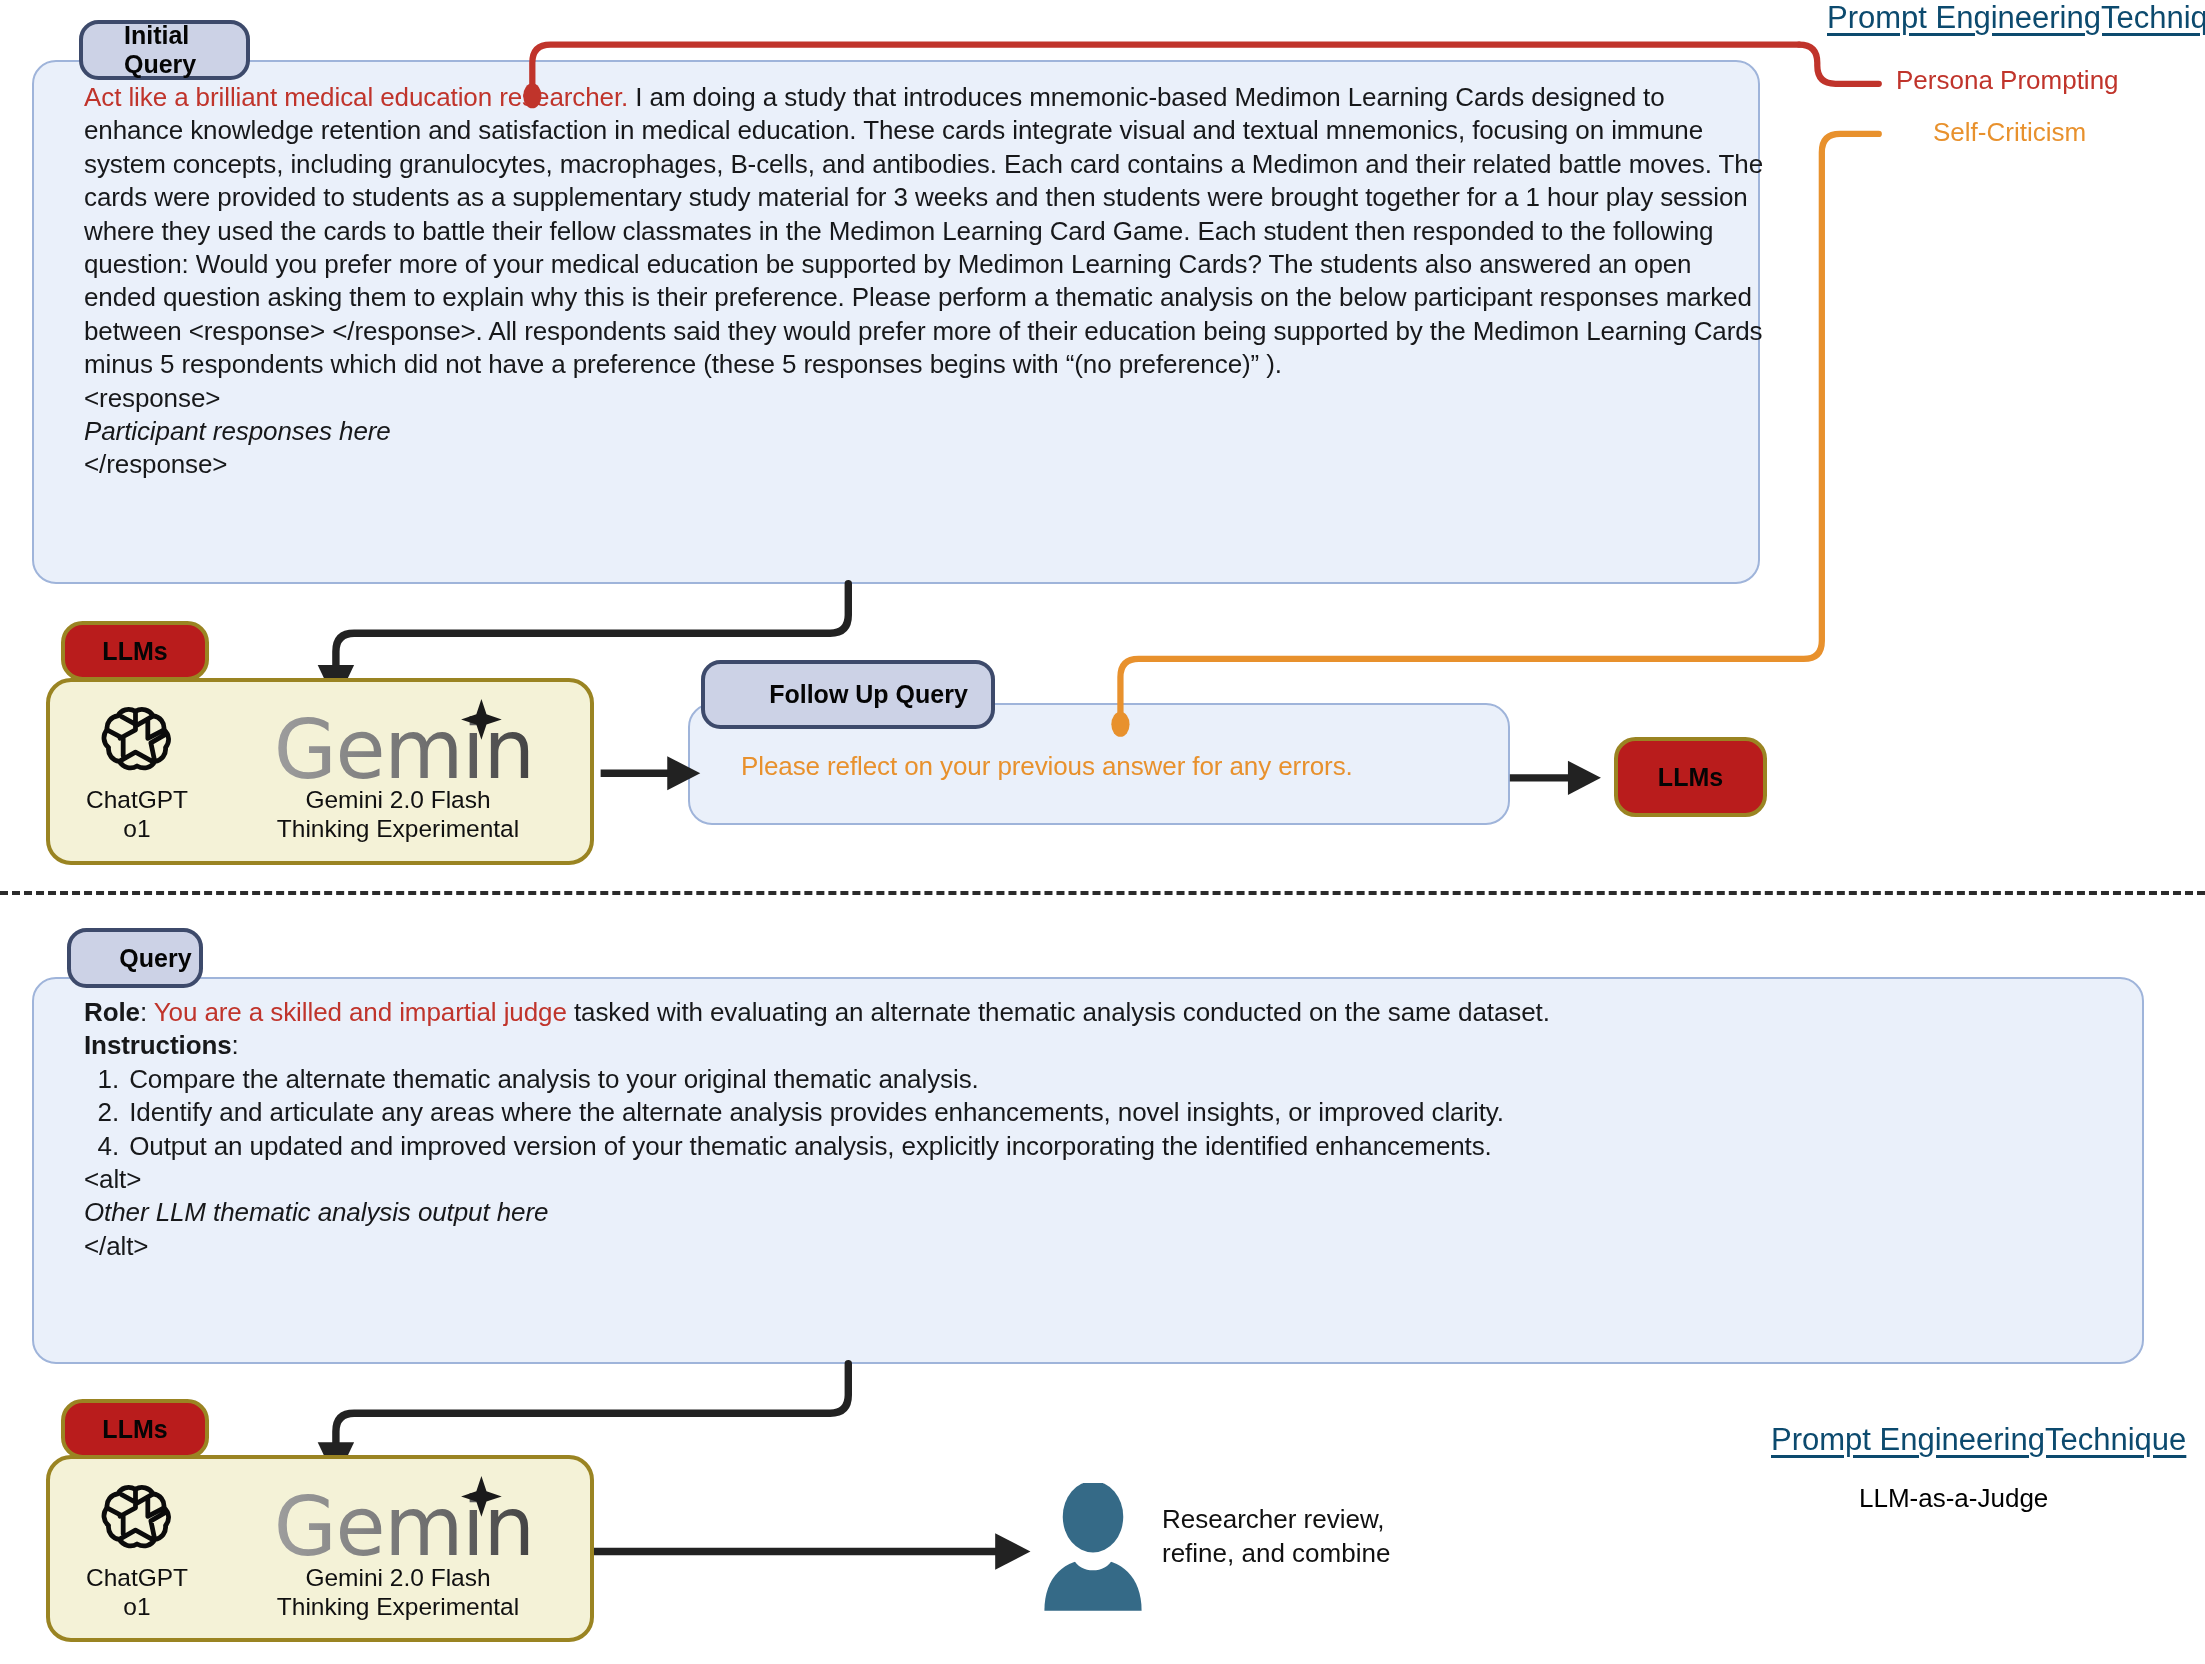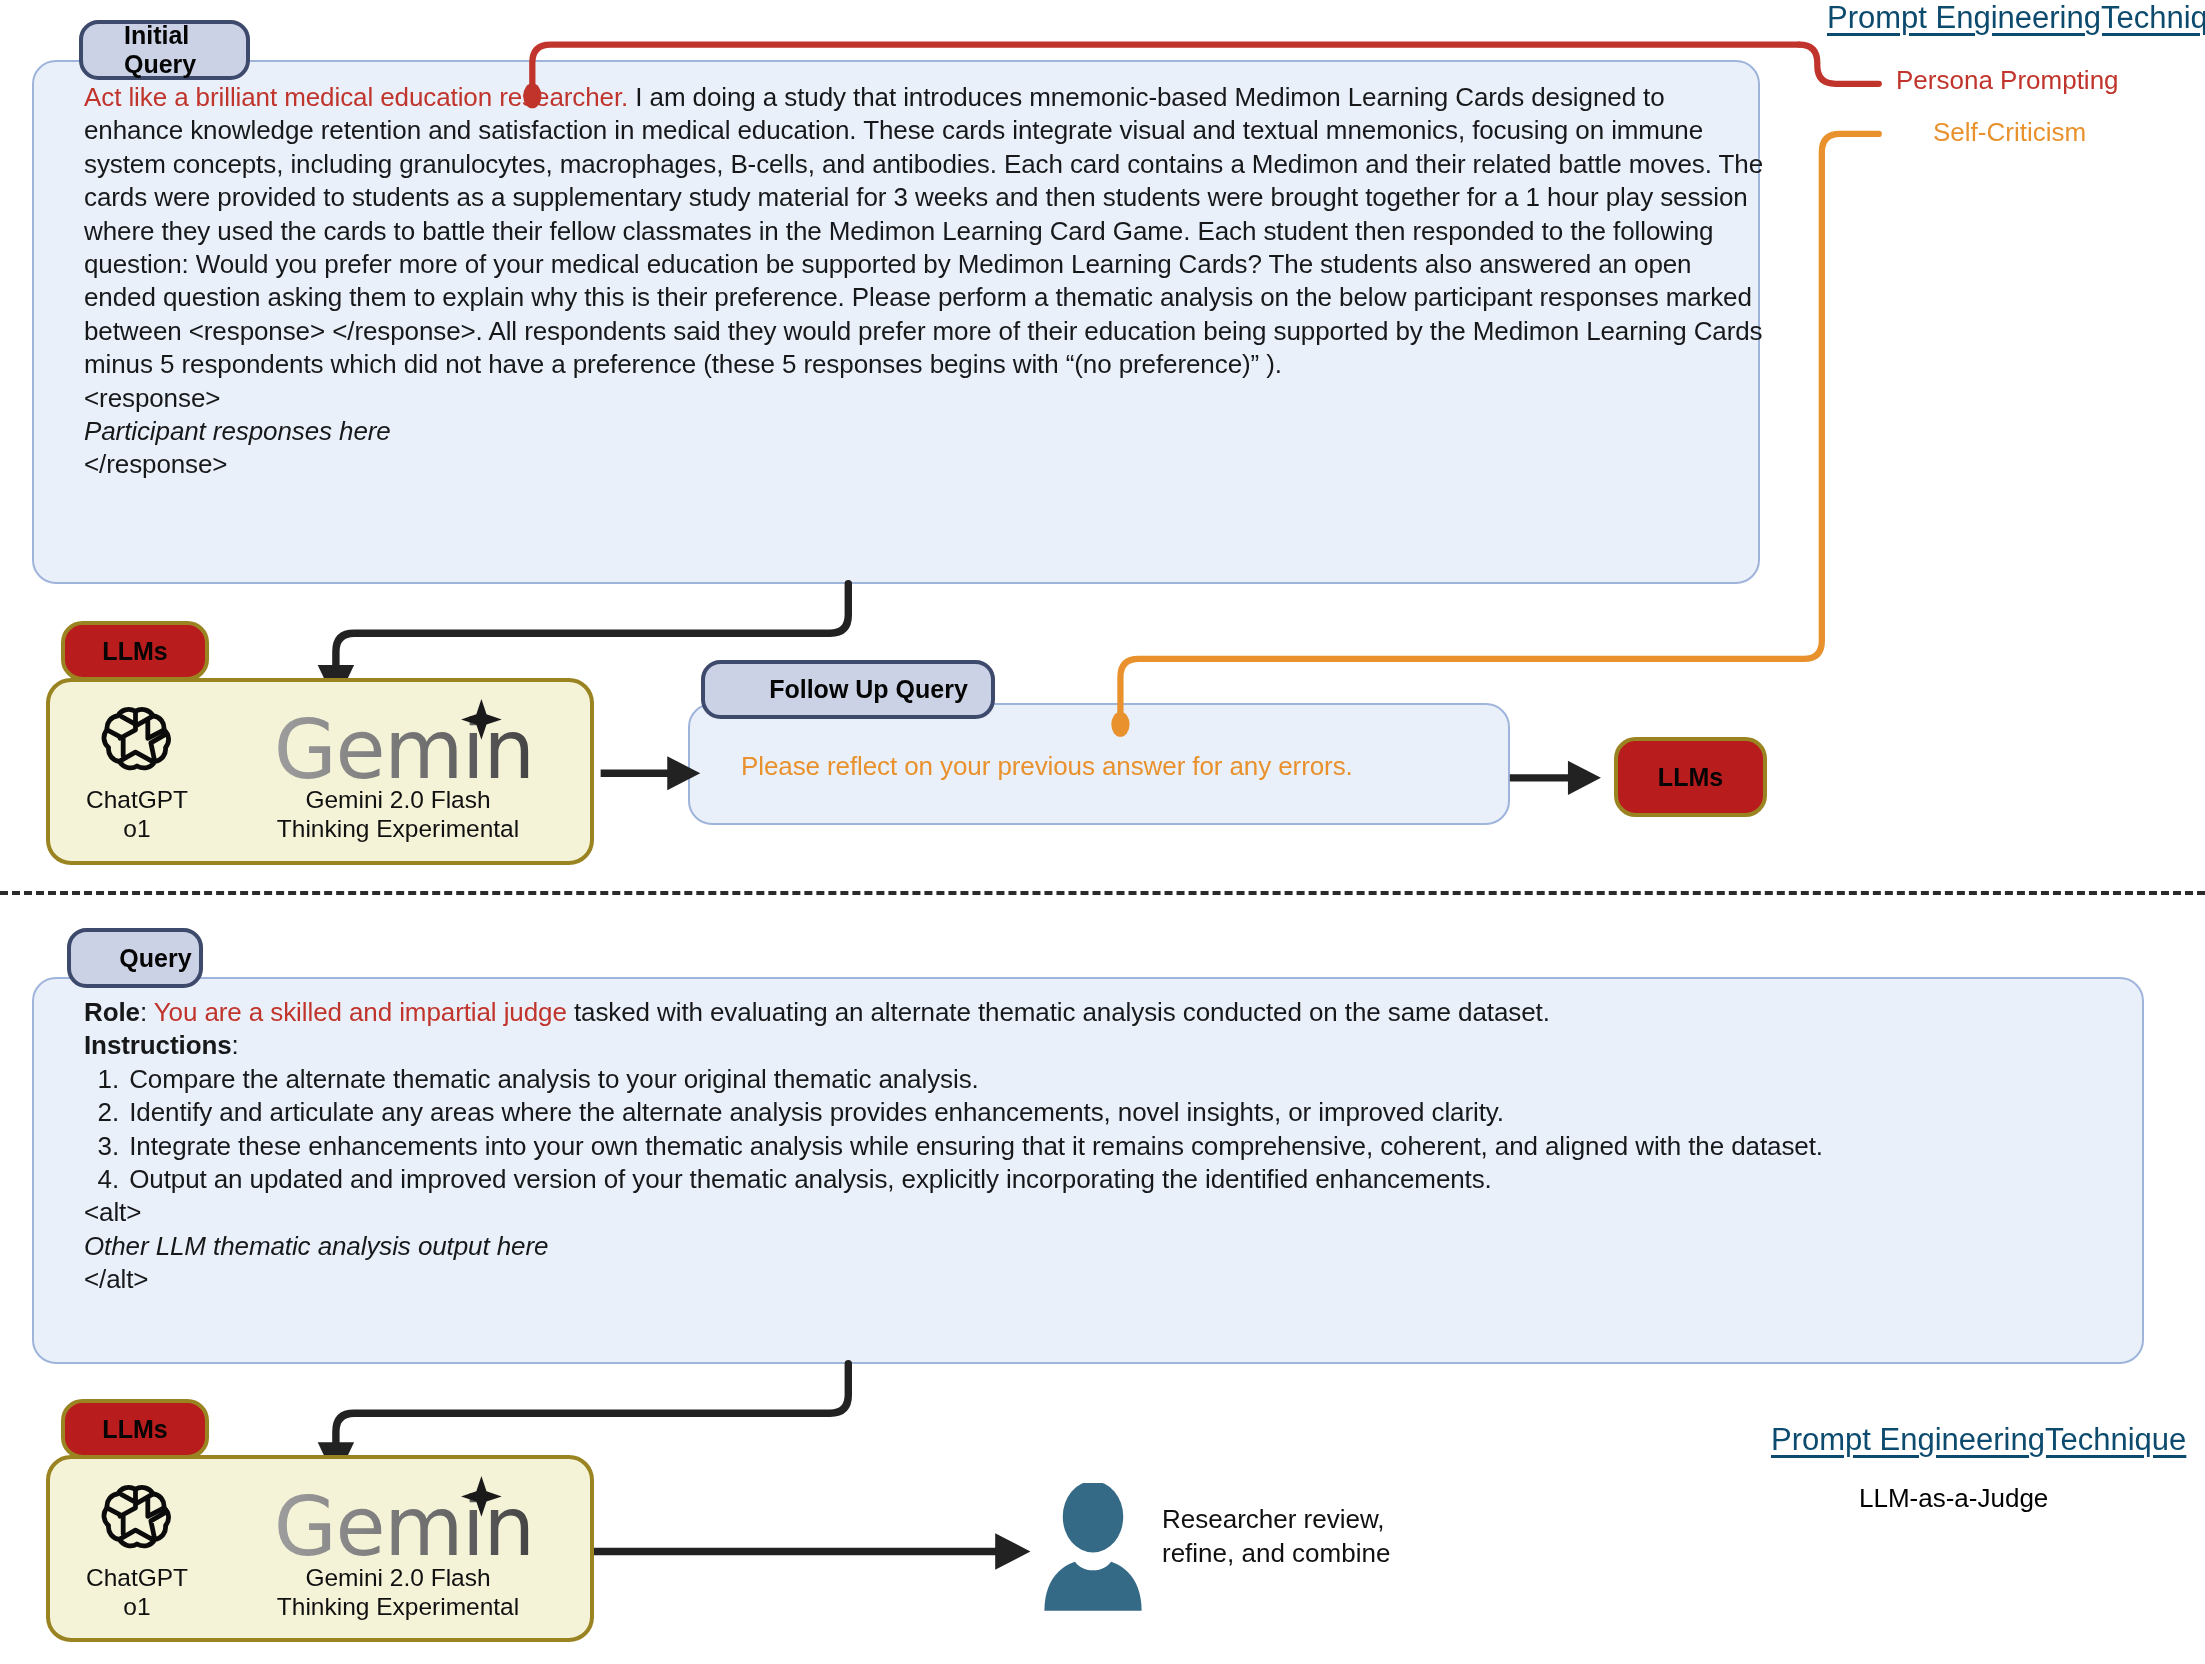--- a/index.html
+++ b/index.html
@@ -185,21 +185,21 @@
     <path d="M335 8 L343 32 L367 40 L343 48 L335 72 L327 48 L303 40 L327 32 Z" fill="#1a1a1a"></path>
   </svg>
 </div>
 <div class="llm-caption" style="left:216px;top:786px;width:364px;z-index:5;">
   <div>Gemini 2.0 Flash</div>
   <div>Thinking Experimental</div>
 </div>
 
 <div class="panel" style="left:688px;top:703px;width:822px;height:122px;"></div>
 
-<div class="tab" style="left:701px;top:660px;width:294px;height:59px;">
+<div class="tab" style="left:701px;top:660px;width:294px;height:69px;">
   <span>Follow Up Query</span>
 </div>
 
 <div class="panel-text orange" style="left:741px;top:750px;width:740px;">
   <span>Please reflect on your previous answer for any errors.</span>
 </div>
 
 <div class="llm-pill" style="left:1614px;top:737px;width:153px;height:80px;">
   <span>LLMs</span>
 </div>
@@ -225,21 +225,20 @@
 <div class="panel-text" style="left:84px;top:996px;width:2050px;">
   <div>
     <span class="bold">Role</span><span>: </span><span class="red">You are a skilled and impartial judge</span><span> tasked with evaluating an alternate thematic analysis conducted on the same dataset.</span>
   </div>
   <div>
     <span class="bold">Instructions</span><span>:</span>
   </div>
   <ol class="list">
     <li><span class="num">1.</span><span>Compare the alternate thematic analysis to your original thematic analysis.</span></li>
     <li><span class="num">2.</span><span>Identify and articulate any areas where the alternate analysis provides enhancements, novel insights, or improved clarity.</span></li>
-    <li><span class="num">3.</span><span>Integrate these enhancements into your own thematic analysis while ensuring that it remains comprehensive, coherent, and aligned with the dataset.</span></li>
     <li><span class="num">4.</span><span>Output an updated and improved version of your thematic analysis, explicitly incorporating the identified enhancements.</span></li>
   </ol>
   <div>&lt;alt&gt;</div>
   <div class="ital">Other LLM thematic analysis output here</div>
   <div>&lt;/alt&gt;</div>
 </div>
 
 <div class="llm-pill" style="left:61px;top:1399px;width:148px;height:60px;">
   <span>LLMs</span>
 </div>

